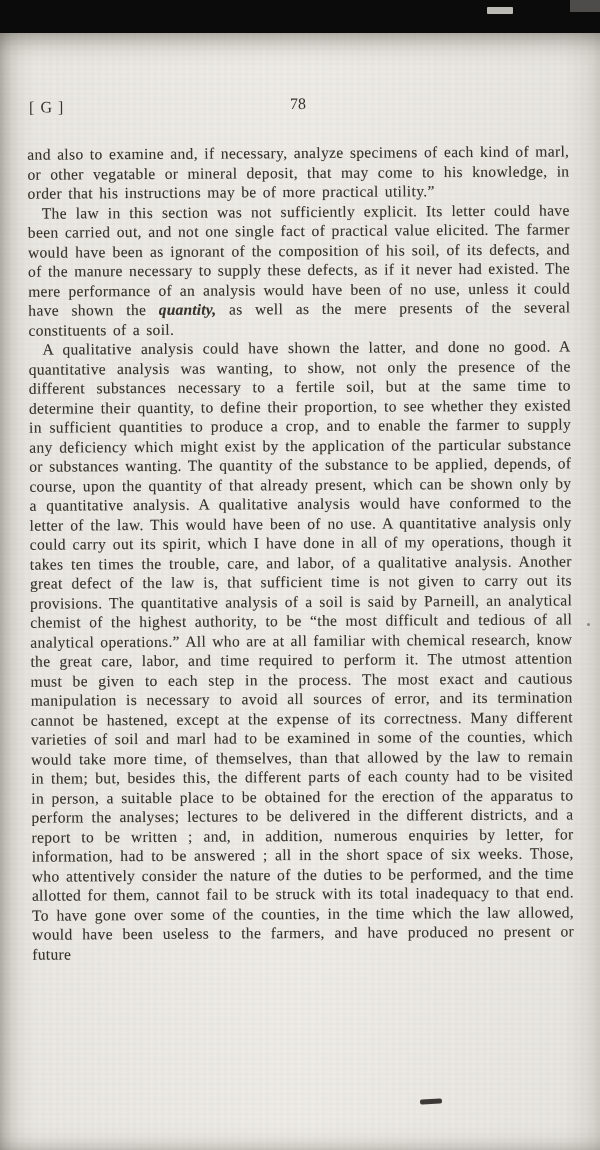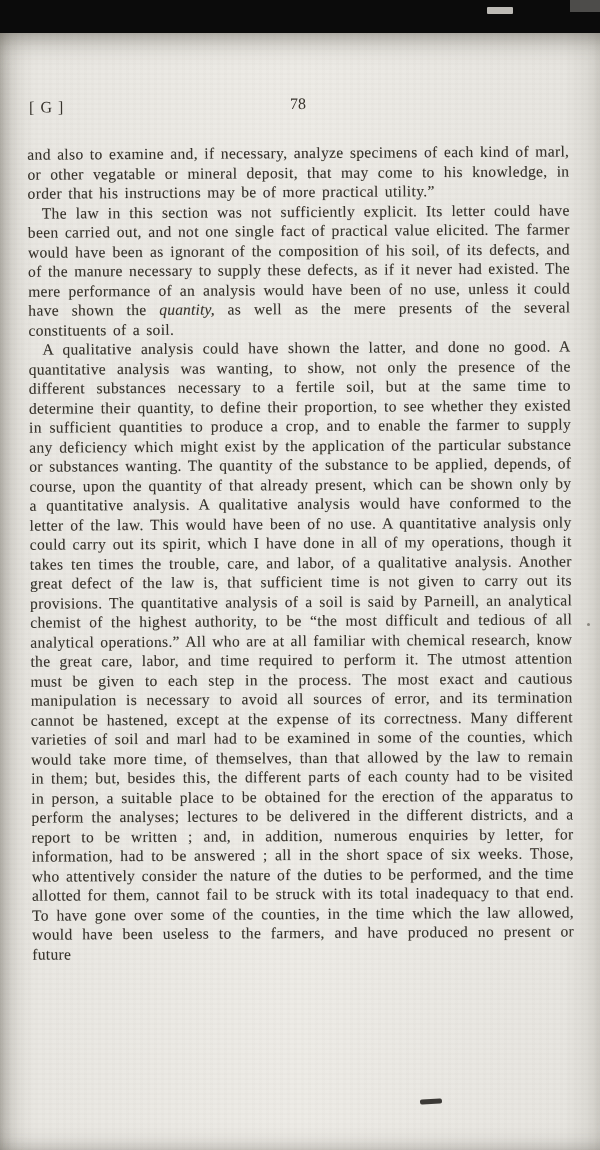--- a/index.html
+++ b/index.html
@@ -55,21 +55,21 @@
   }
   .page-body p {
     margin: 0;
     font-size: 15.5px;
     line-height: 19.5px;
     text-align: justify;
     letter-spacing: 0.35px;
     word-spacing: 2px;
   }
   .page-body p.indent { text-indent: 14px; }
-  .page-body em { font-style: italic; letter-spacing: 0.2px; }
+  .page-body em { font-style: italic; letter-spacing: 0.2px; font-weight: bold; }
   
   .speck-bottom {
     position: absolute; bottom: 46px; right: 158px; width: 22px; height: 5px;
     background: #1d1b18; transform: rotate(-3deg); border-radius: 2px; opacity: .85;
   }
   .speck-right {
     position: absolute; top: 590px; right: 10px; width: 3px; height: 3px;
     background: #55514a; border-radius: 50%; opacity: .6;
   }
 </style>

